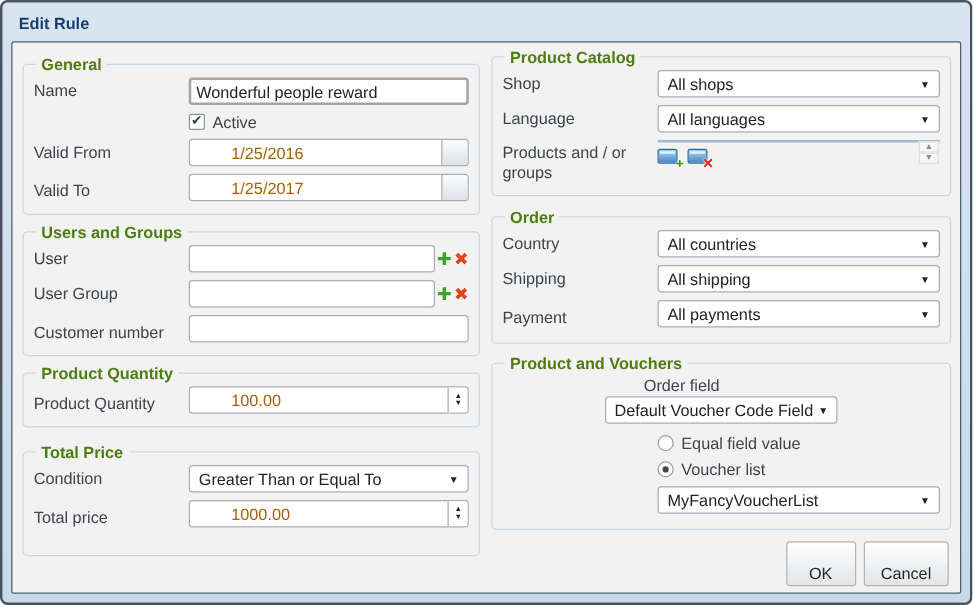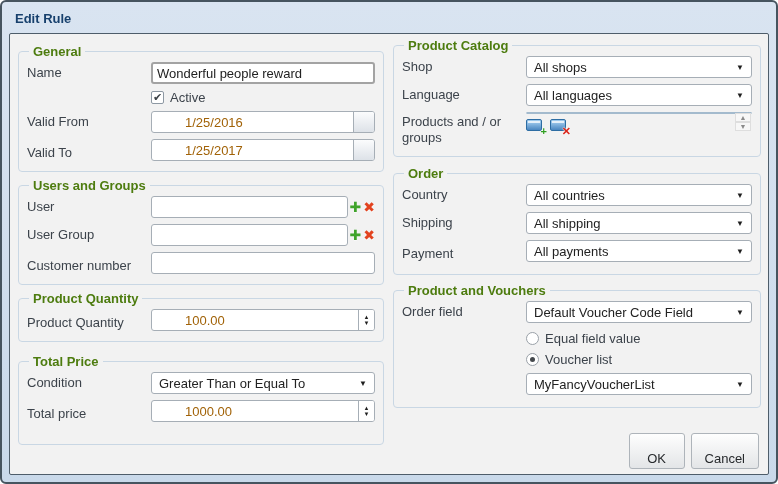--- a/index.html
+++ b/index.html
@@ -346,21 +346,21 @@
               <span class="sel-text">All payments</span>
               <span class="sel-arrow">▼</span>
             </div>
           </div>
         </div>
       </fieldset>
 
       <fieldset class="fv-sec">
         <legend>Product and Vouchers</legend>
 
-        <div class="row" style="margin-bottom:8px;">
+        <div class="row" style="margin-bottom:8px;flex-direction:column;">
           <span class="lbl">Order field</span>
           <div class="ctrl">
             <div class="select">
               <span class="sel-text">Default Voucher Code Field</span>
               <span class="sel-arrow">▼</span>
             </div>
           </div>
         </div>
 
         <div class="radio-row indent">

